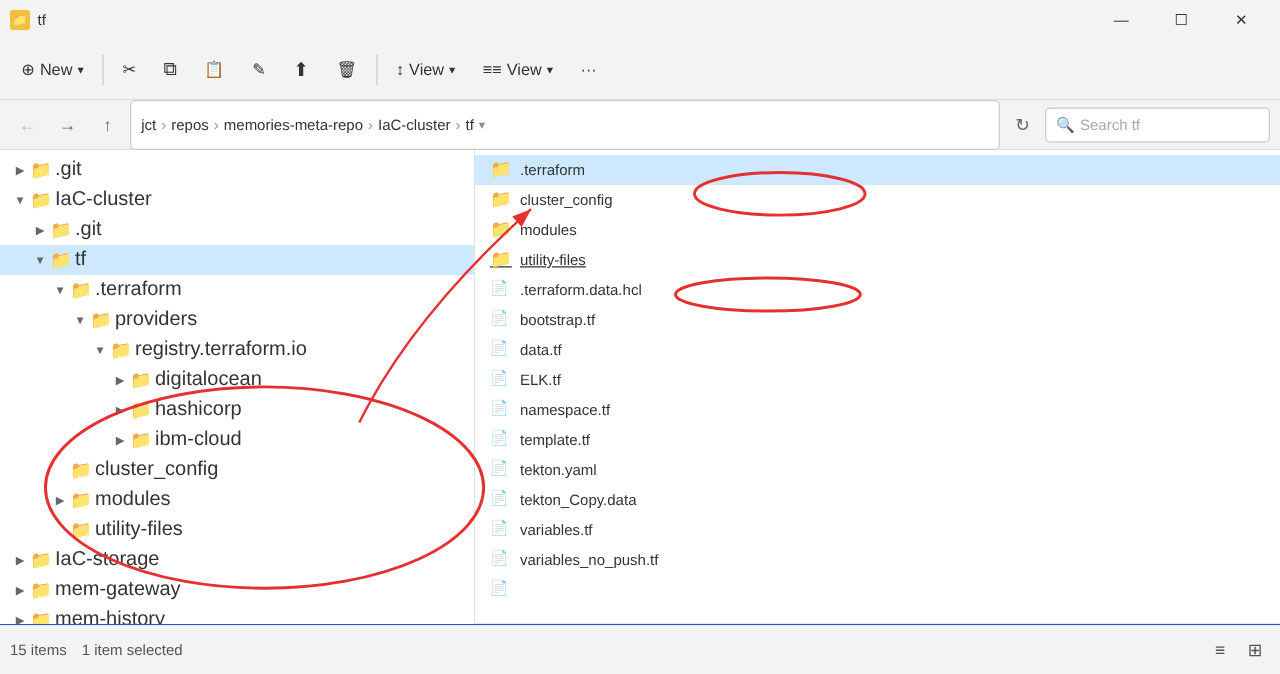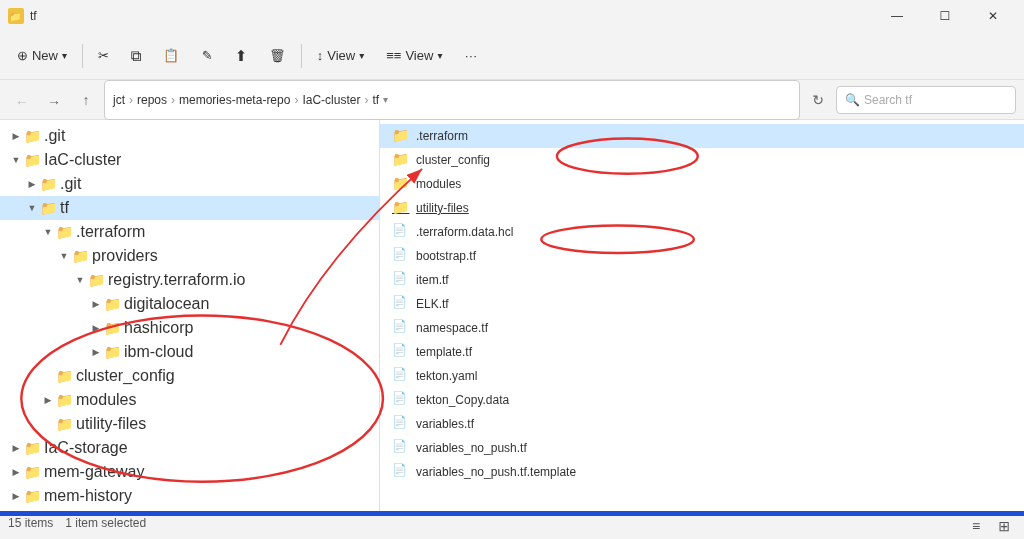--- a/index.html
+++ b/index.html
@@ -210,25 +210,25 @@
       margin-right: 6px;
       font-size: 14px;
       flex-shrink: 0;
     }
     .file-icon.folder { color: #e8b84b; }
     .file-icon.file { color: #888; font-size: 12px; }
     .file-name { font-size: 12px; }
 
     
     .status-bar {
-      height: 28px;
+      height: 40px;
       background: #f3f3f3;
-      border-top: 5px solid #1d4ed8;
-      display: flex;
-      align-items: flex-start;
+      border-top: 1px solid #1d4ed8;
+      display: flex;
+      align-items: center;
       justify-content: space-between;
       padding: 0 8px;
     }
     .status-left { display: flex; gap: 12px; font-size: 12px; color: #555; }
     .status-right { display: flex; gap: 4px; }
     .status-view-btn {
       width: 24px;
       height: 20px;
       display: flex;
       align-items: center;
@@ -468,21 +468,21 @@
     <div class="file-item">
       <span class="file-icon file">📄</span>
       <span class="file-name">.terraform.data.hcl</span>
     </div>
     <div class="file-item">
       <span class="file-icon file">📄</span>
       <span class="file-name">bootstrap.tf</span>
     </div>
     <div class="file-item">
       <span class="file-icon file">📄</span>
-      <span class="file-name">item.tf</span>
+      <span class="file-name">data.tf</span>
     </div>
     <div class="file-item">
       <span class="file-icon file">📄</span>
       <span class="file-name">ELK.tf</span>
     </div>
     <div class="file-item">
       <span class="file-icon file">📄</span>
       <span class="file-name">namespace.tf</span>
     </div>
     <div class="file-item">
@@ -500,21 +500,20 @@
     <div class="file-item">
       <span class="file-icon file">📄</span>
       <span class="file-name">variables.tf</span>
     </div>
     <div class="file-item">
       <span class="file-icon file">📄</span>
       <span class="file-name">variables_no_push.tf</span>
     </div>
     <div class="file-item">
       <span class="file-icon file">📄</span>
-      <span class="file-name">variables_no_push.tf.template</span>
     </div>
   </div>
 
   <svg class="svg-overlay" viewBox="0 0 1024 400">
 
     <ellipse cx="630" cy="37" rx="72" ry="18" fill="none" stroke="#e53030" stroke-width="2.5"></ellipse>
 
     <ellipse cx="620" cy="122" rx="78" ry="14" fill="none" stroke="#e53030" stroke-width="2.5"></ellipse>
 
     <ellipse cx="195" cy="285" rx="185" ry="85" fill="none" stroke="#e53030" stroke-width="2.5"></ellipse>

